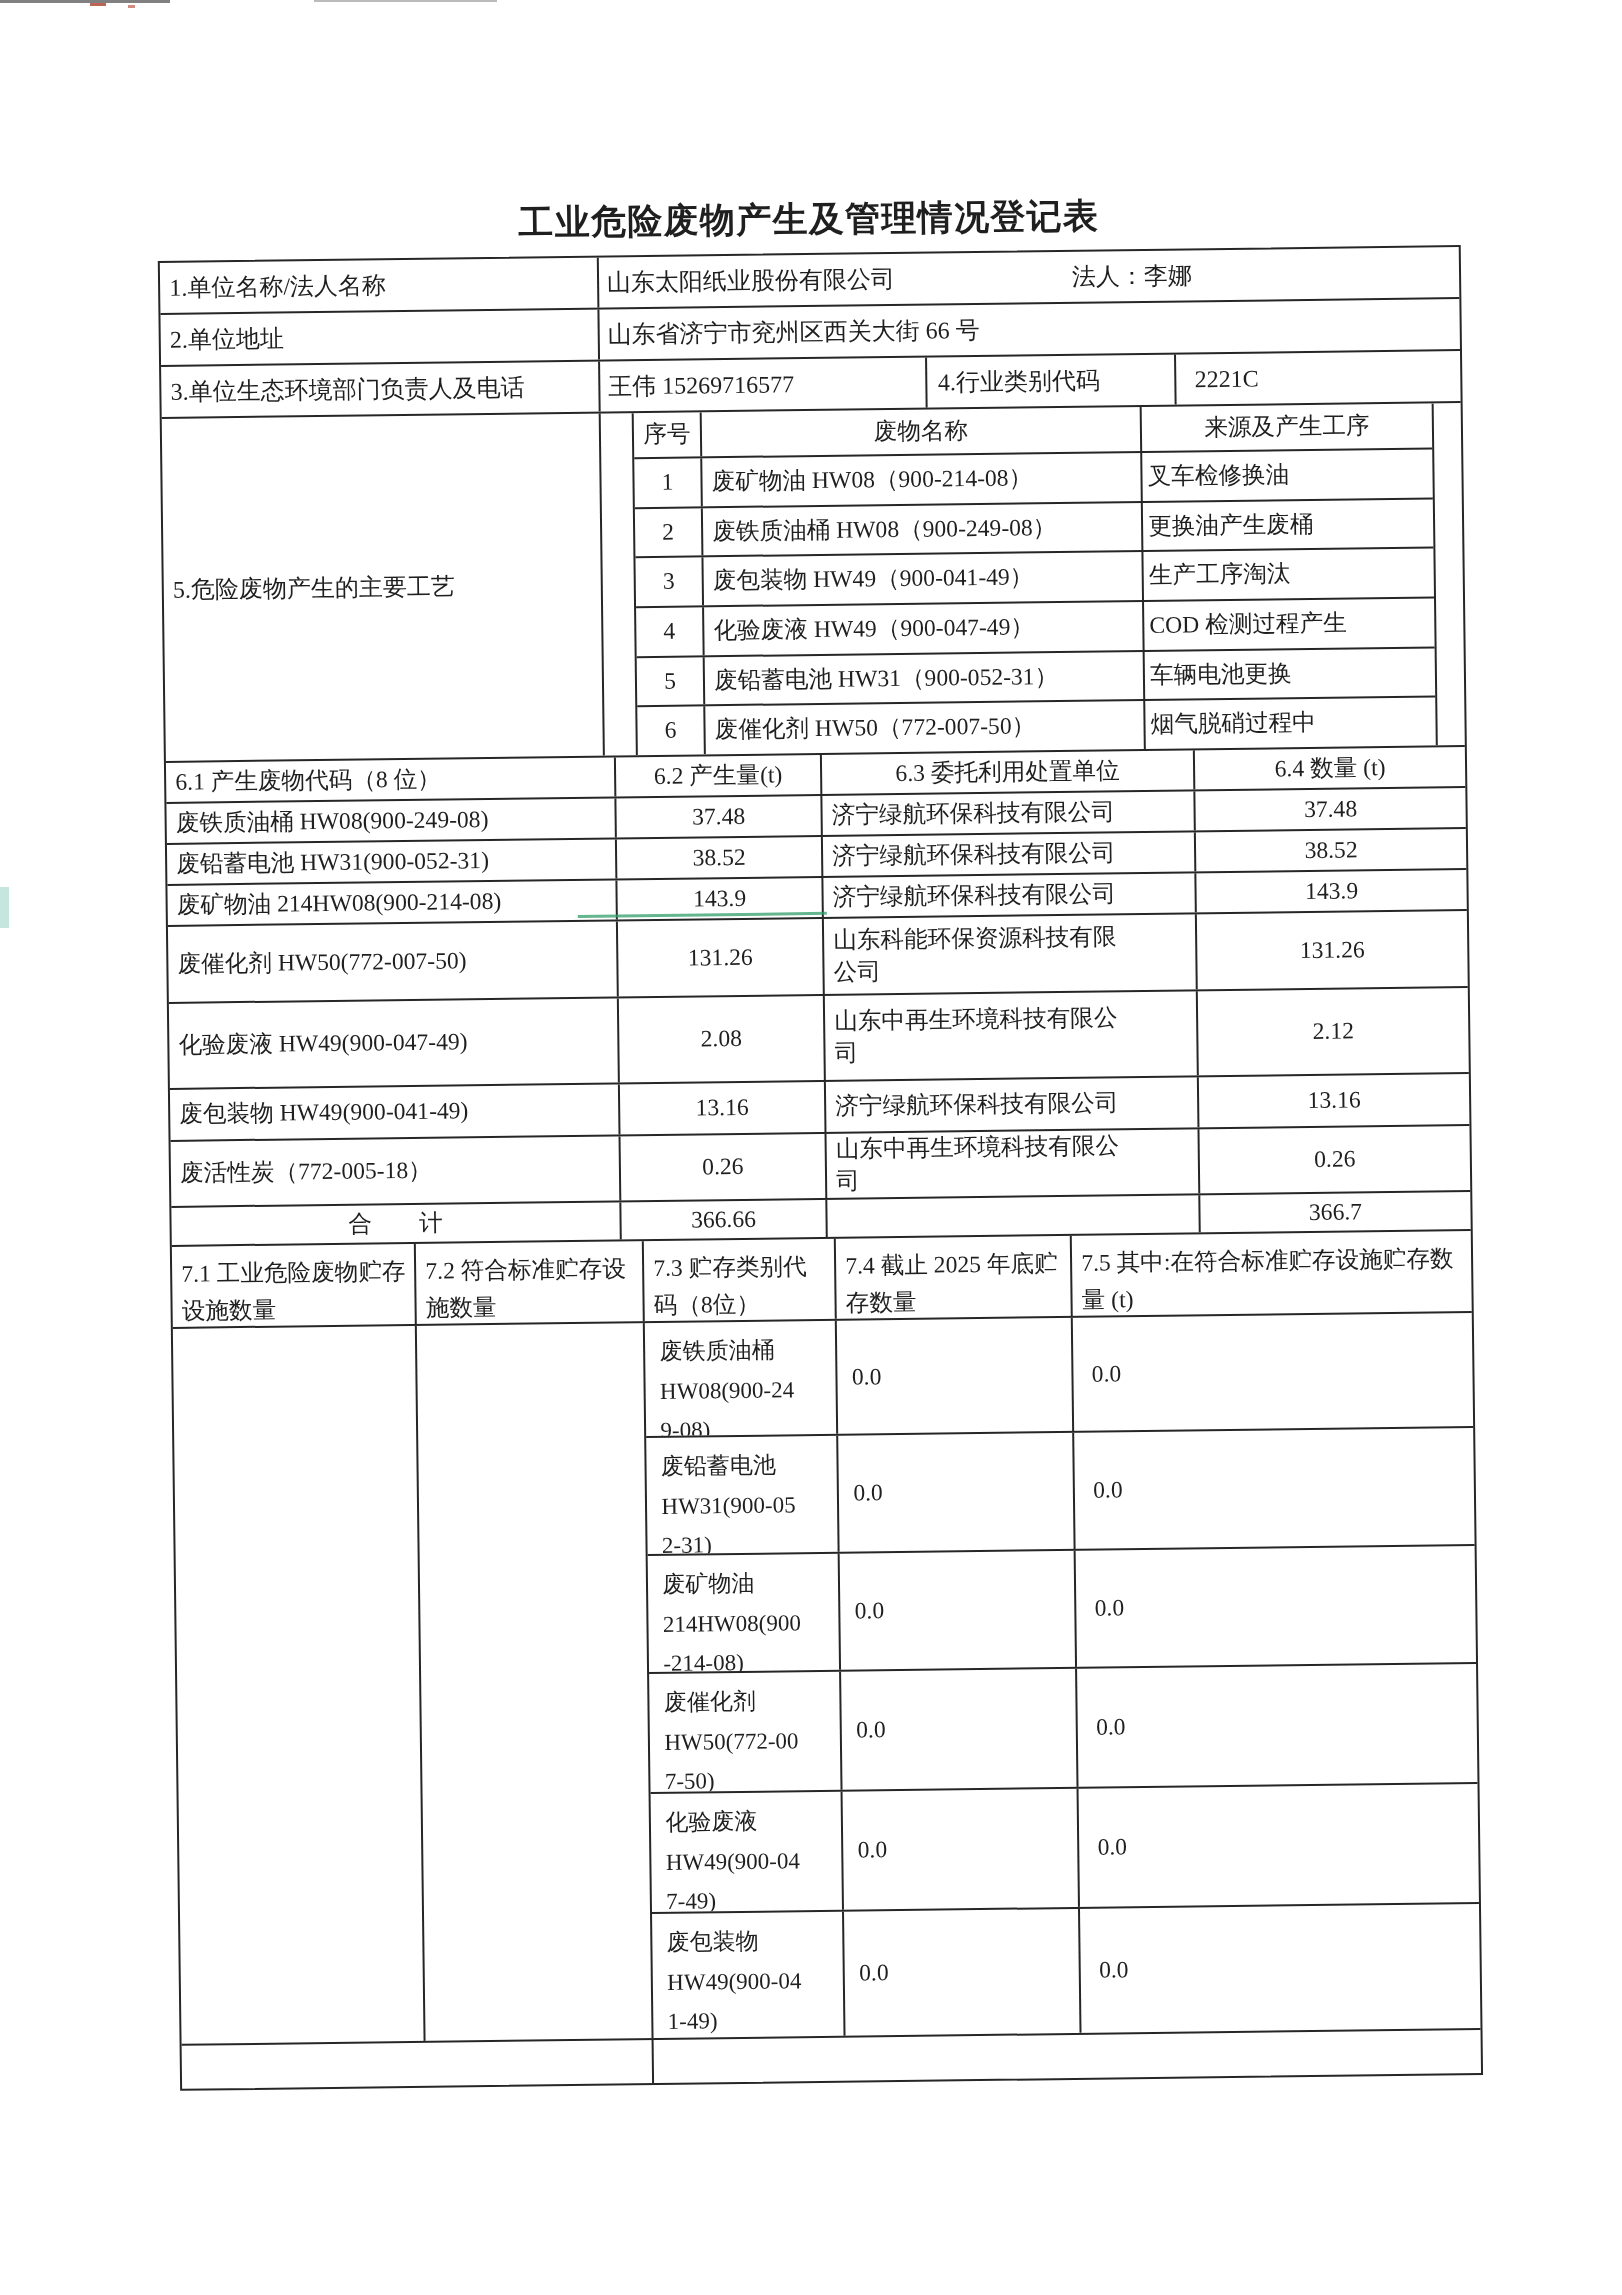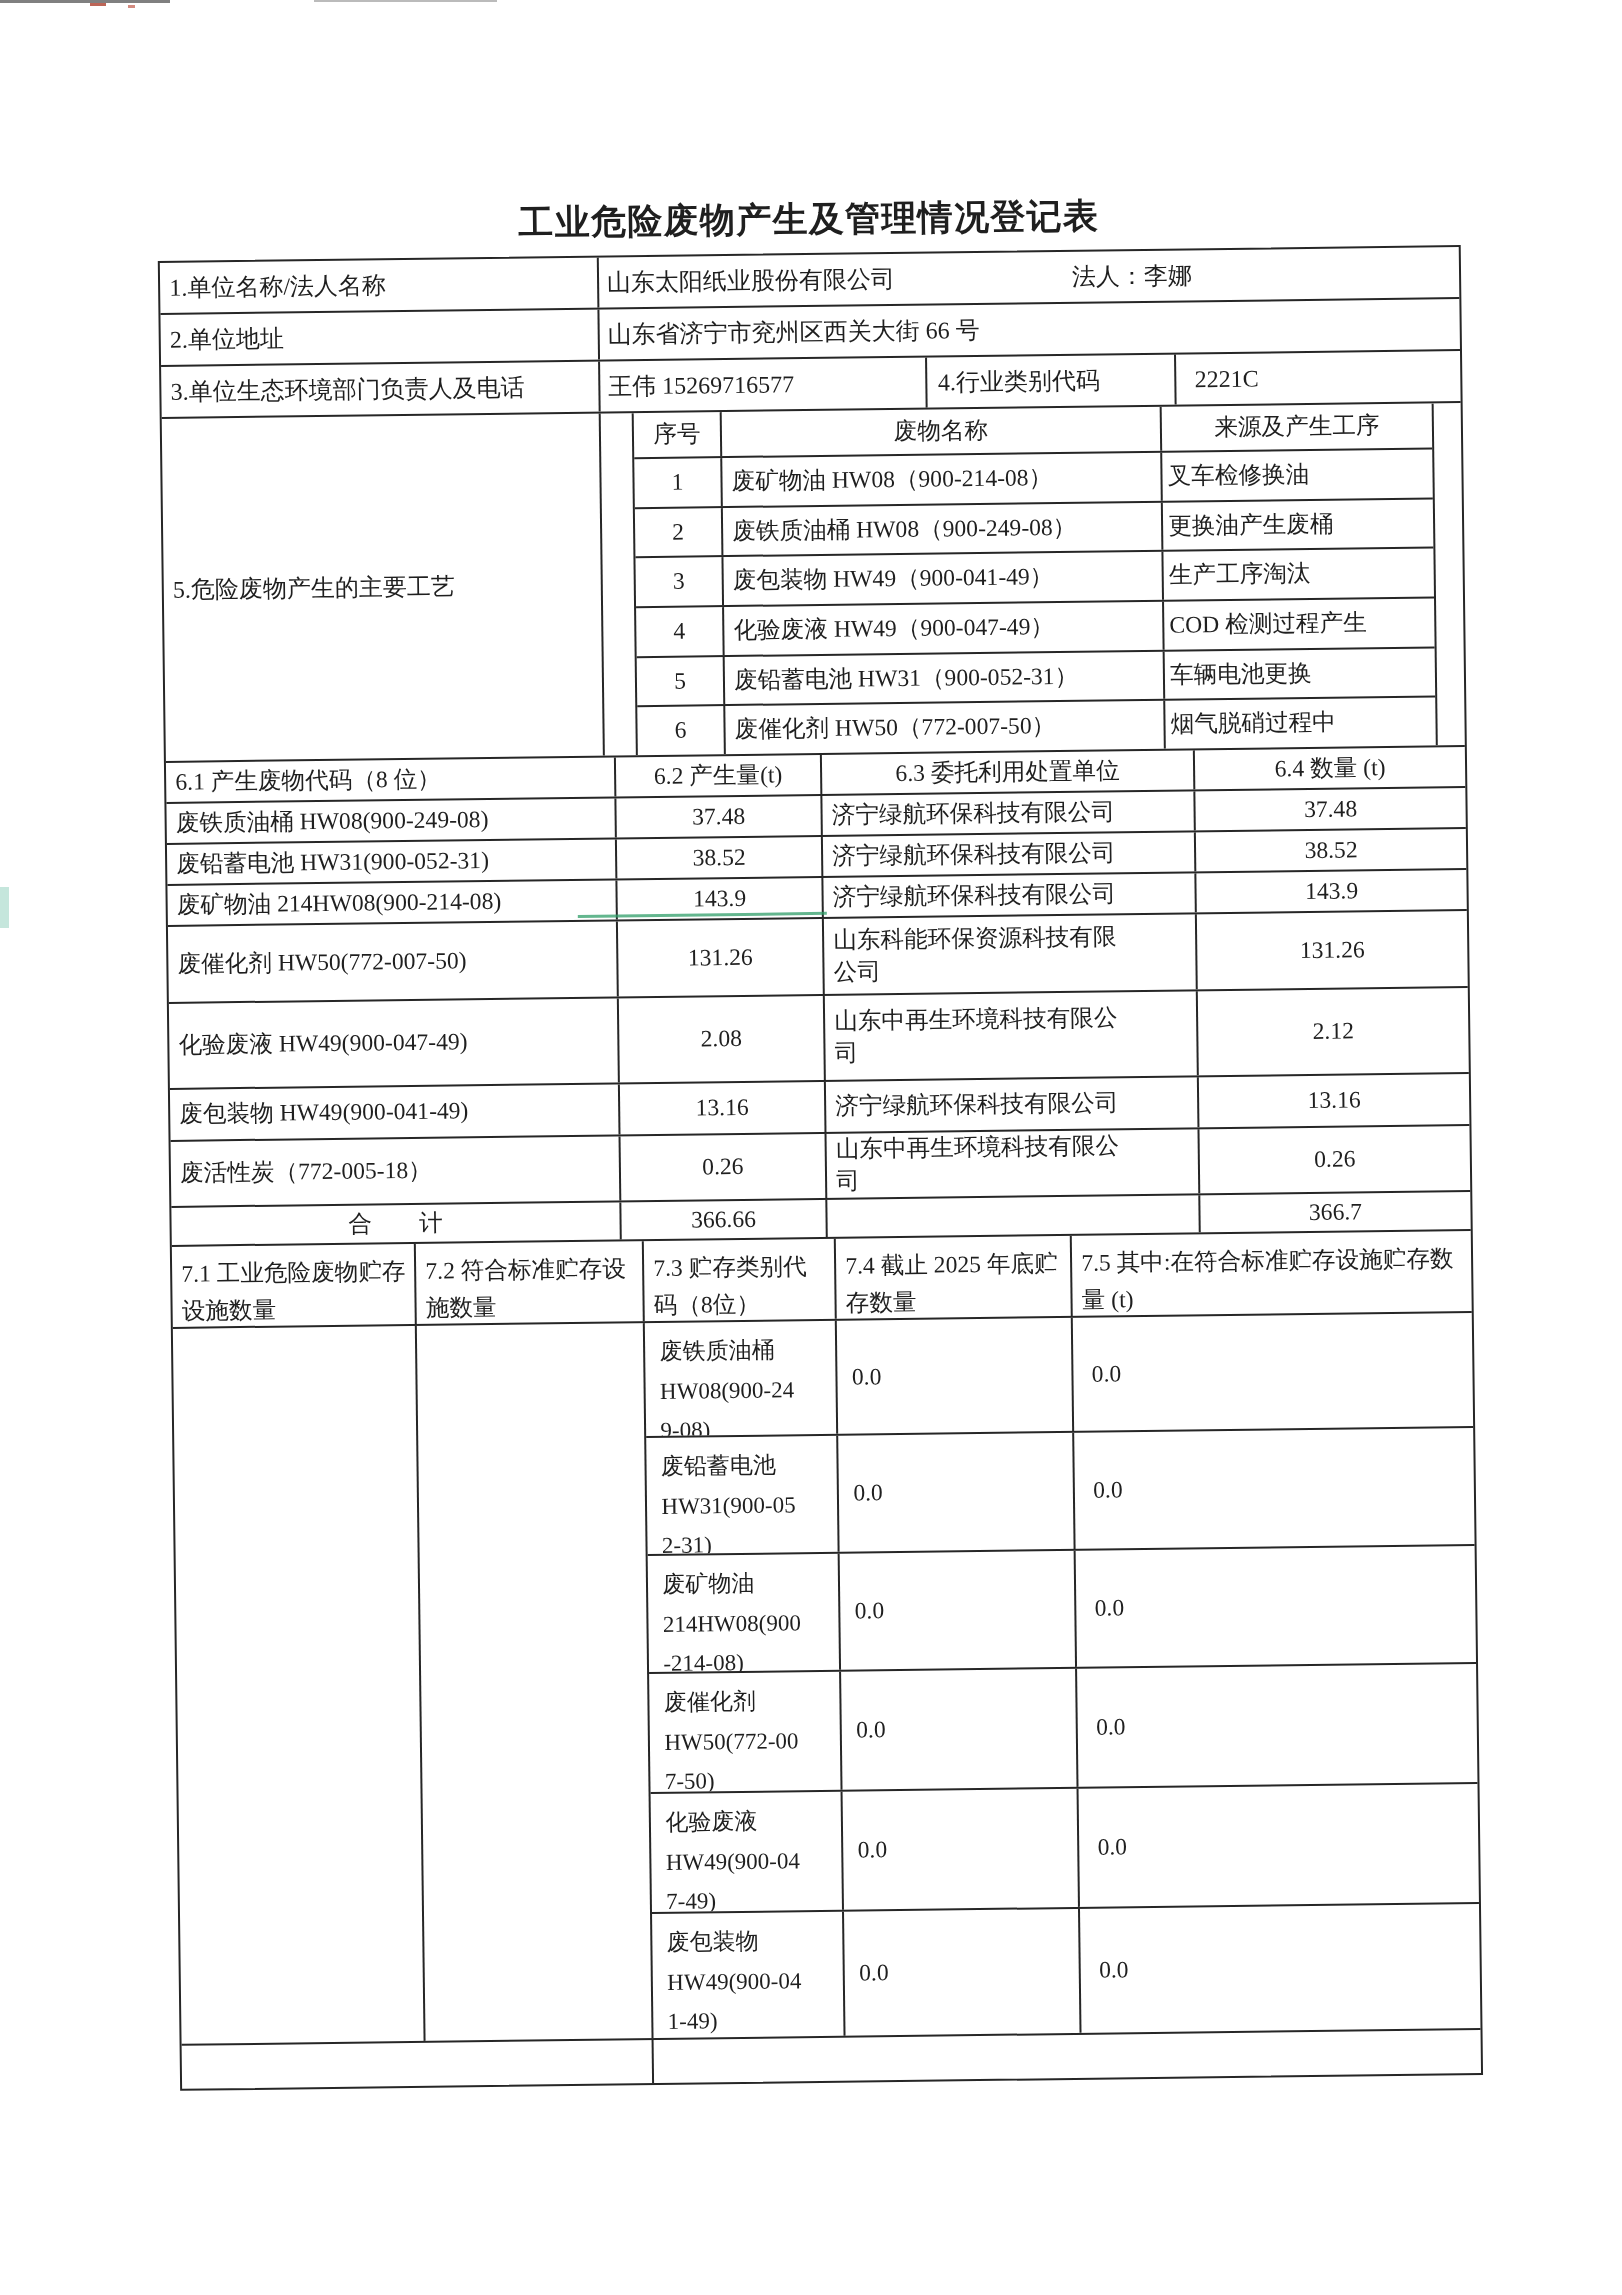--- a/index.html
+++ b/index.html
@@ -44,21 +44,21 @@
     display:flex;flex-direction:column;
   }
   .nrow{display:flex;border-bottom:2px solid #262626;flex:1;box-sizing:border-box;}
   .nrow.nhead{flex:0 0 46px;}
   .nrow.noB{border-bottom:none;}
   .ncell{
     box-sizing:border-box;border-right:2px solid #262626;font-size:23.6px;
     display:flex;align-items:center;overflow:hidden;
   }
   .ncell.noR{border-right:none;}
-  .nc1{width:88px;justify-content:center;}
+  .nc1{width:68px;justify-content:center;}
   .nc1.num{align-items:flex-end;padding-bottom:7.9px;}
   .nc2{width:440px;padding-left:9.2px;}
   .nc3{flex:1;padding-left:5.2px;}
   
   .wC1{width:450px;} .wC2{width:206px;} .wC3{width:373px;}
   .c36{font-size:23.6px;}
   
   .wD1{width:244px;} .wD2{width:228px;} .wD3{width:192px;} .wD4{width:236px;}
   .dhead{align-items:flex-start;padding-top:9.2px;line-height:1.55;font-size:23.6px;
          padding-left:9.2px;padding-right:6.5px;}

